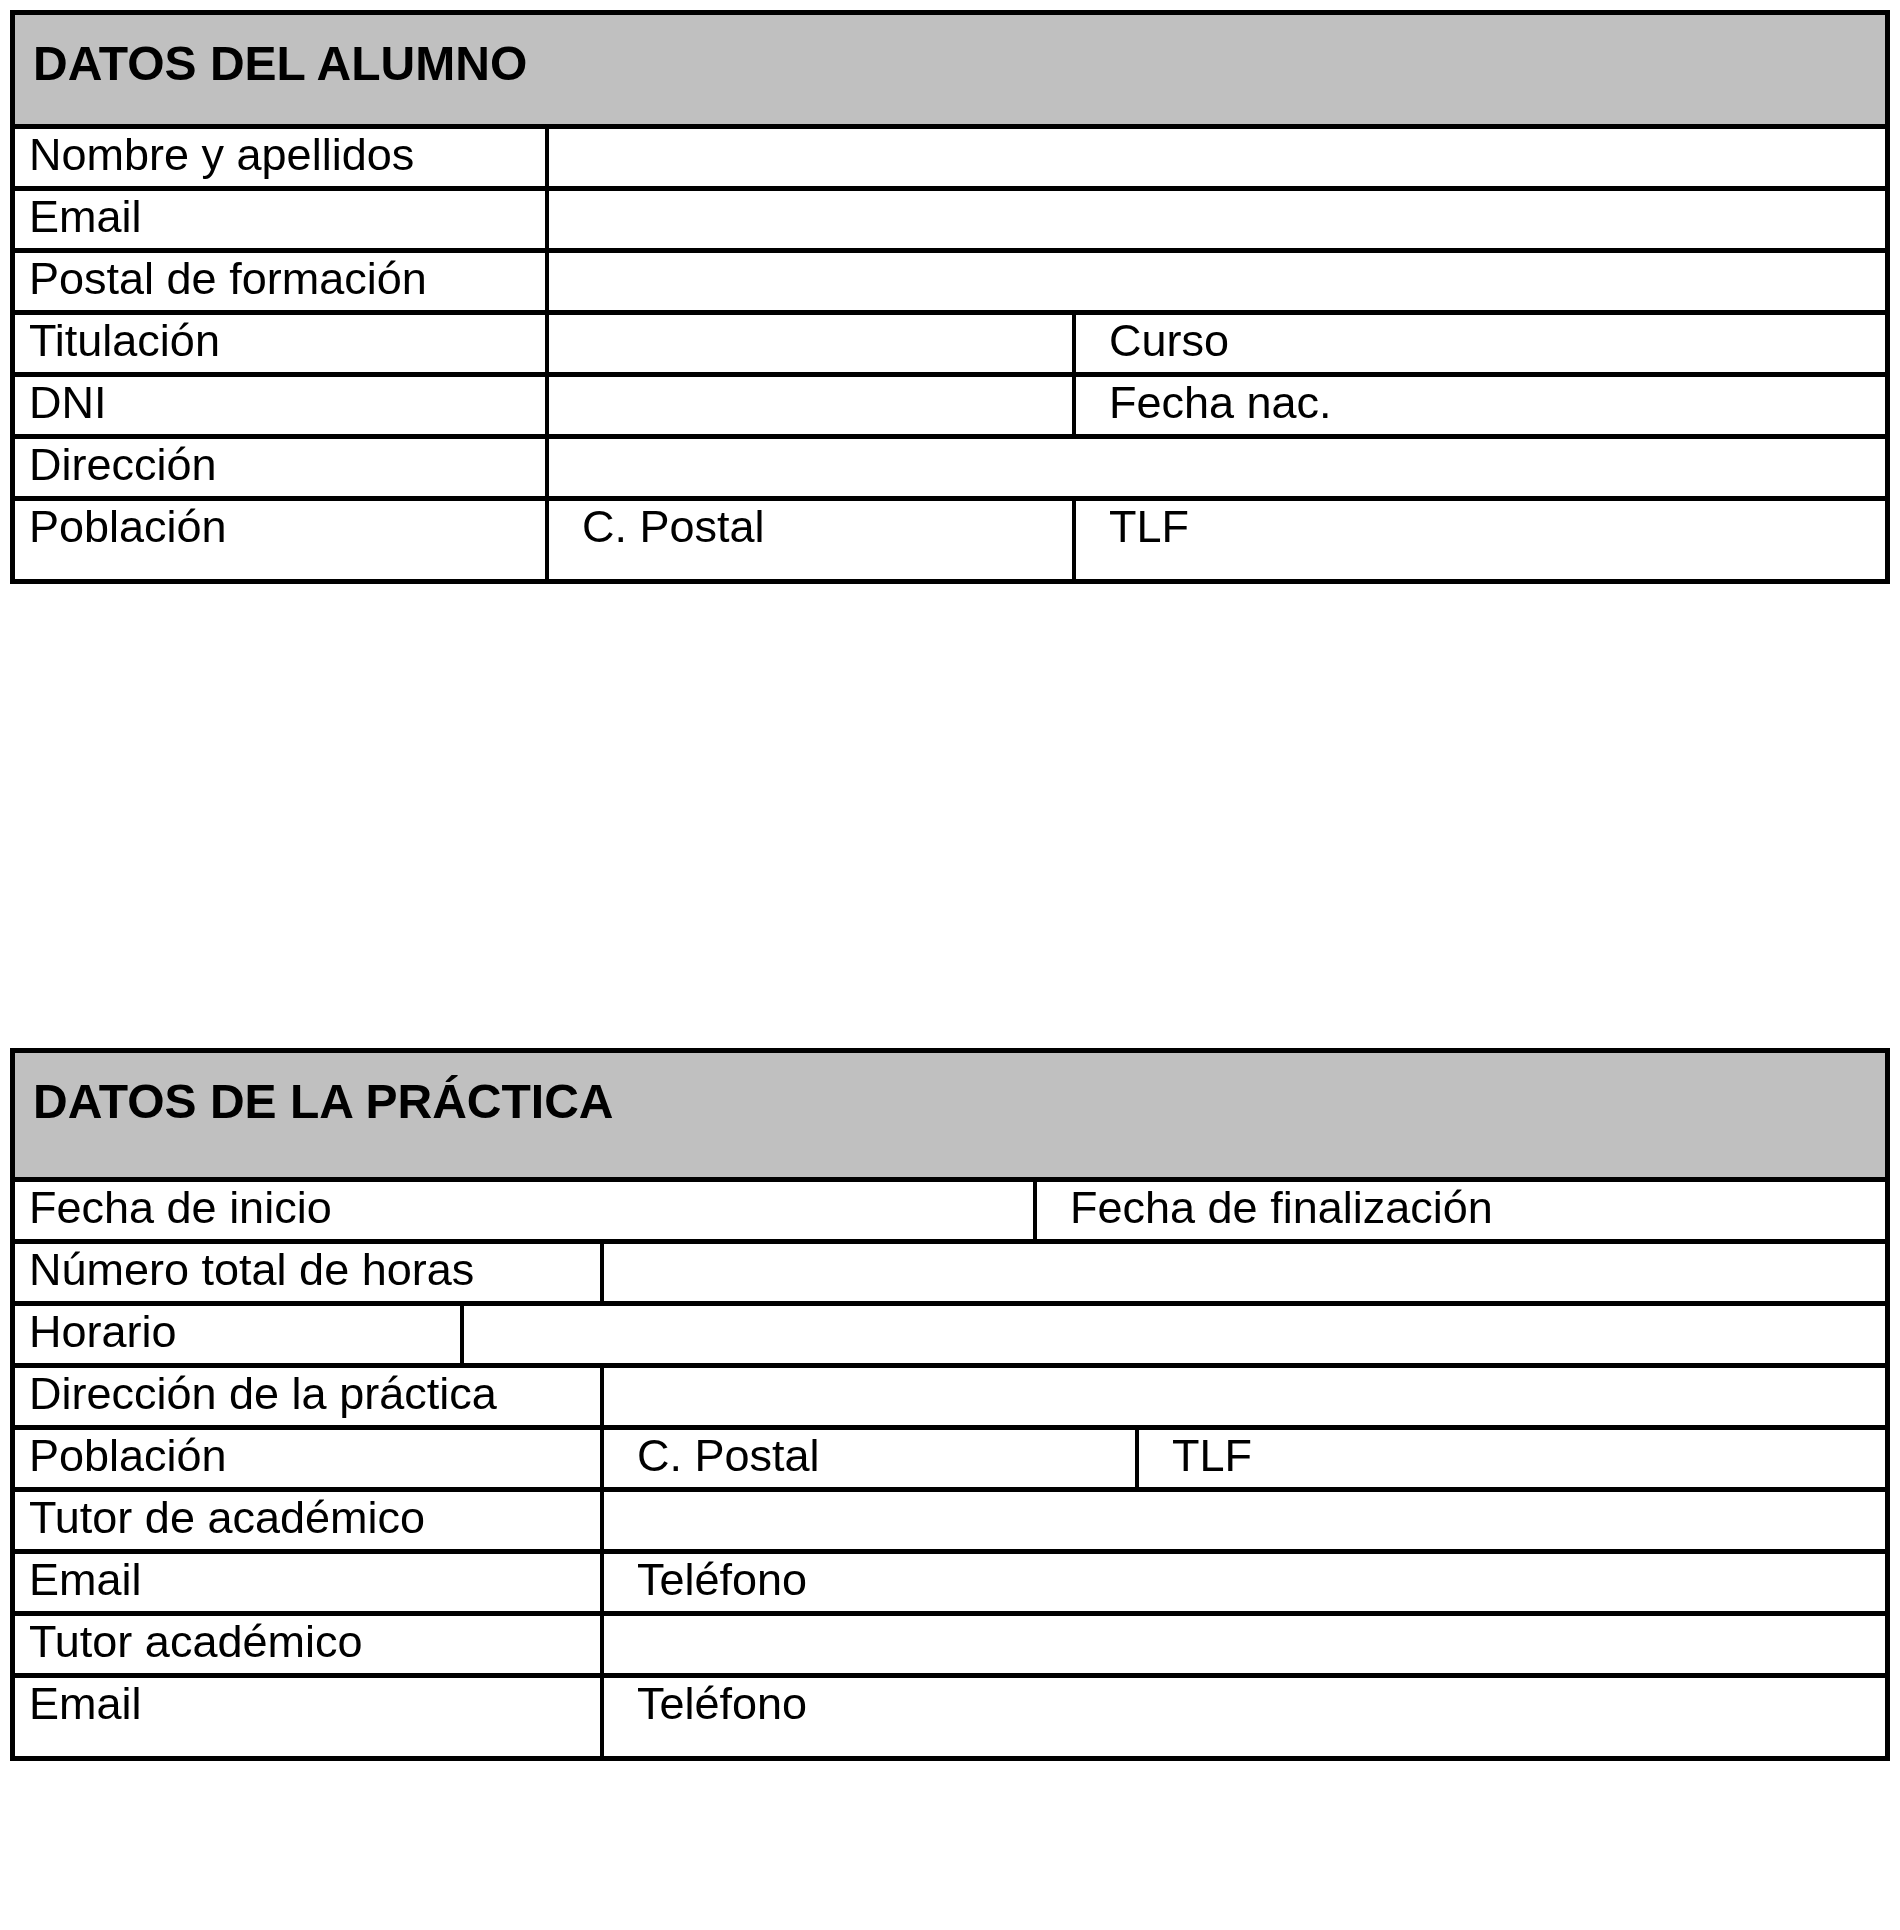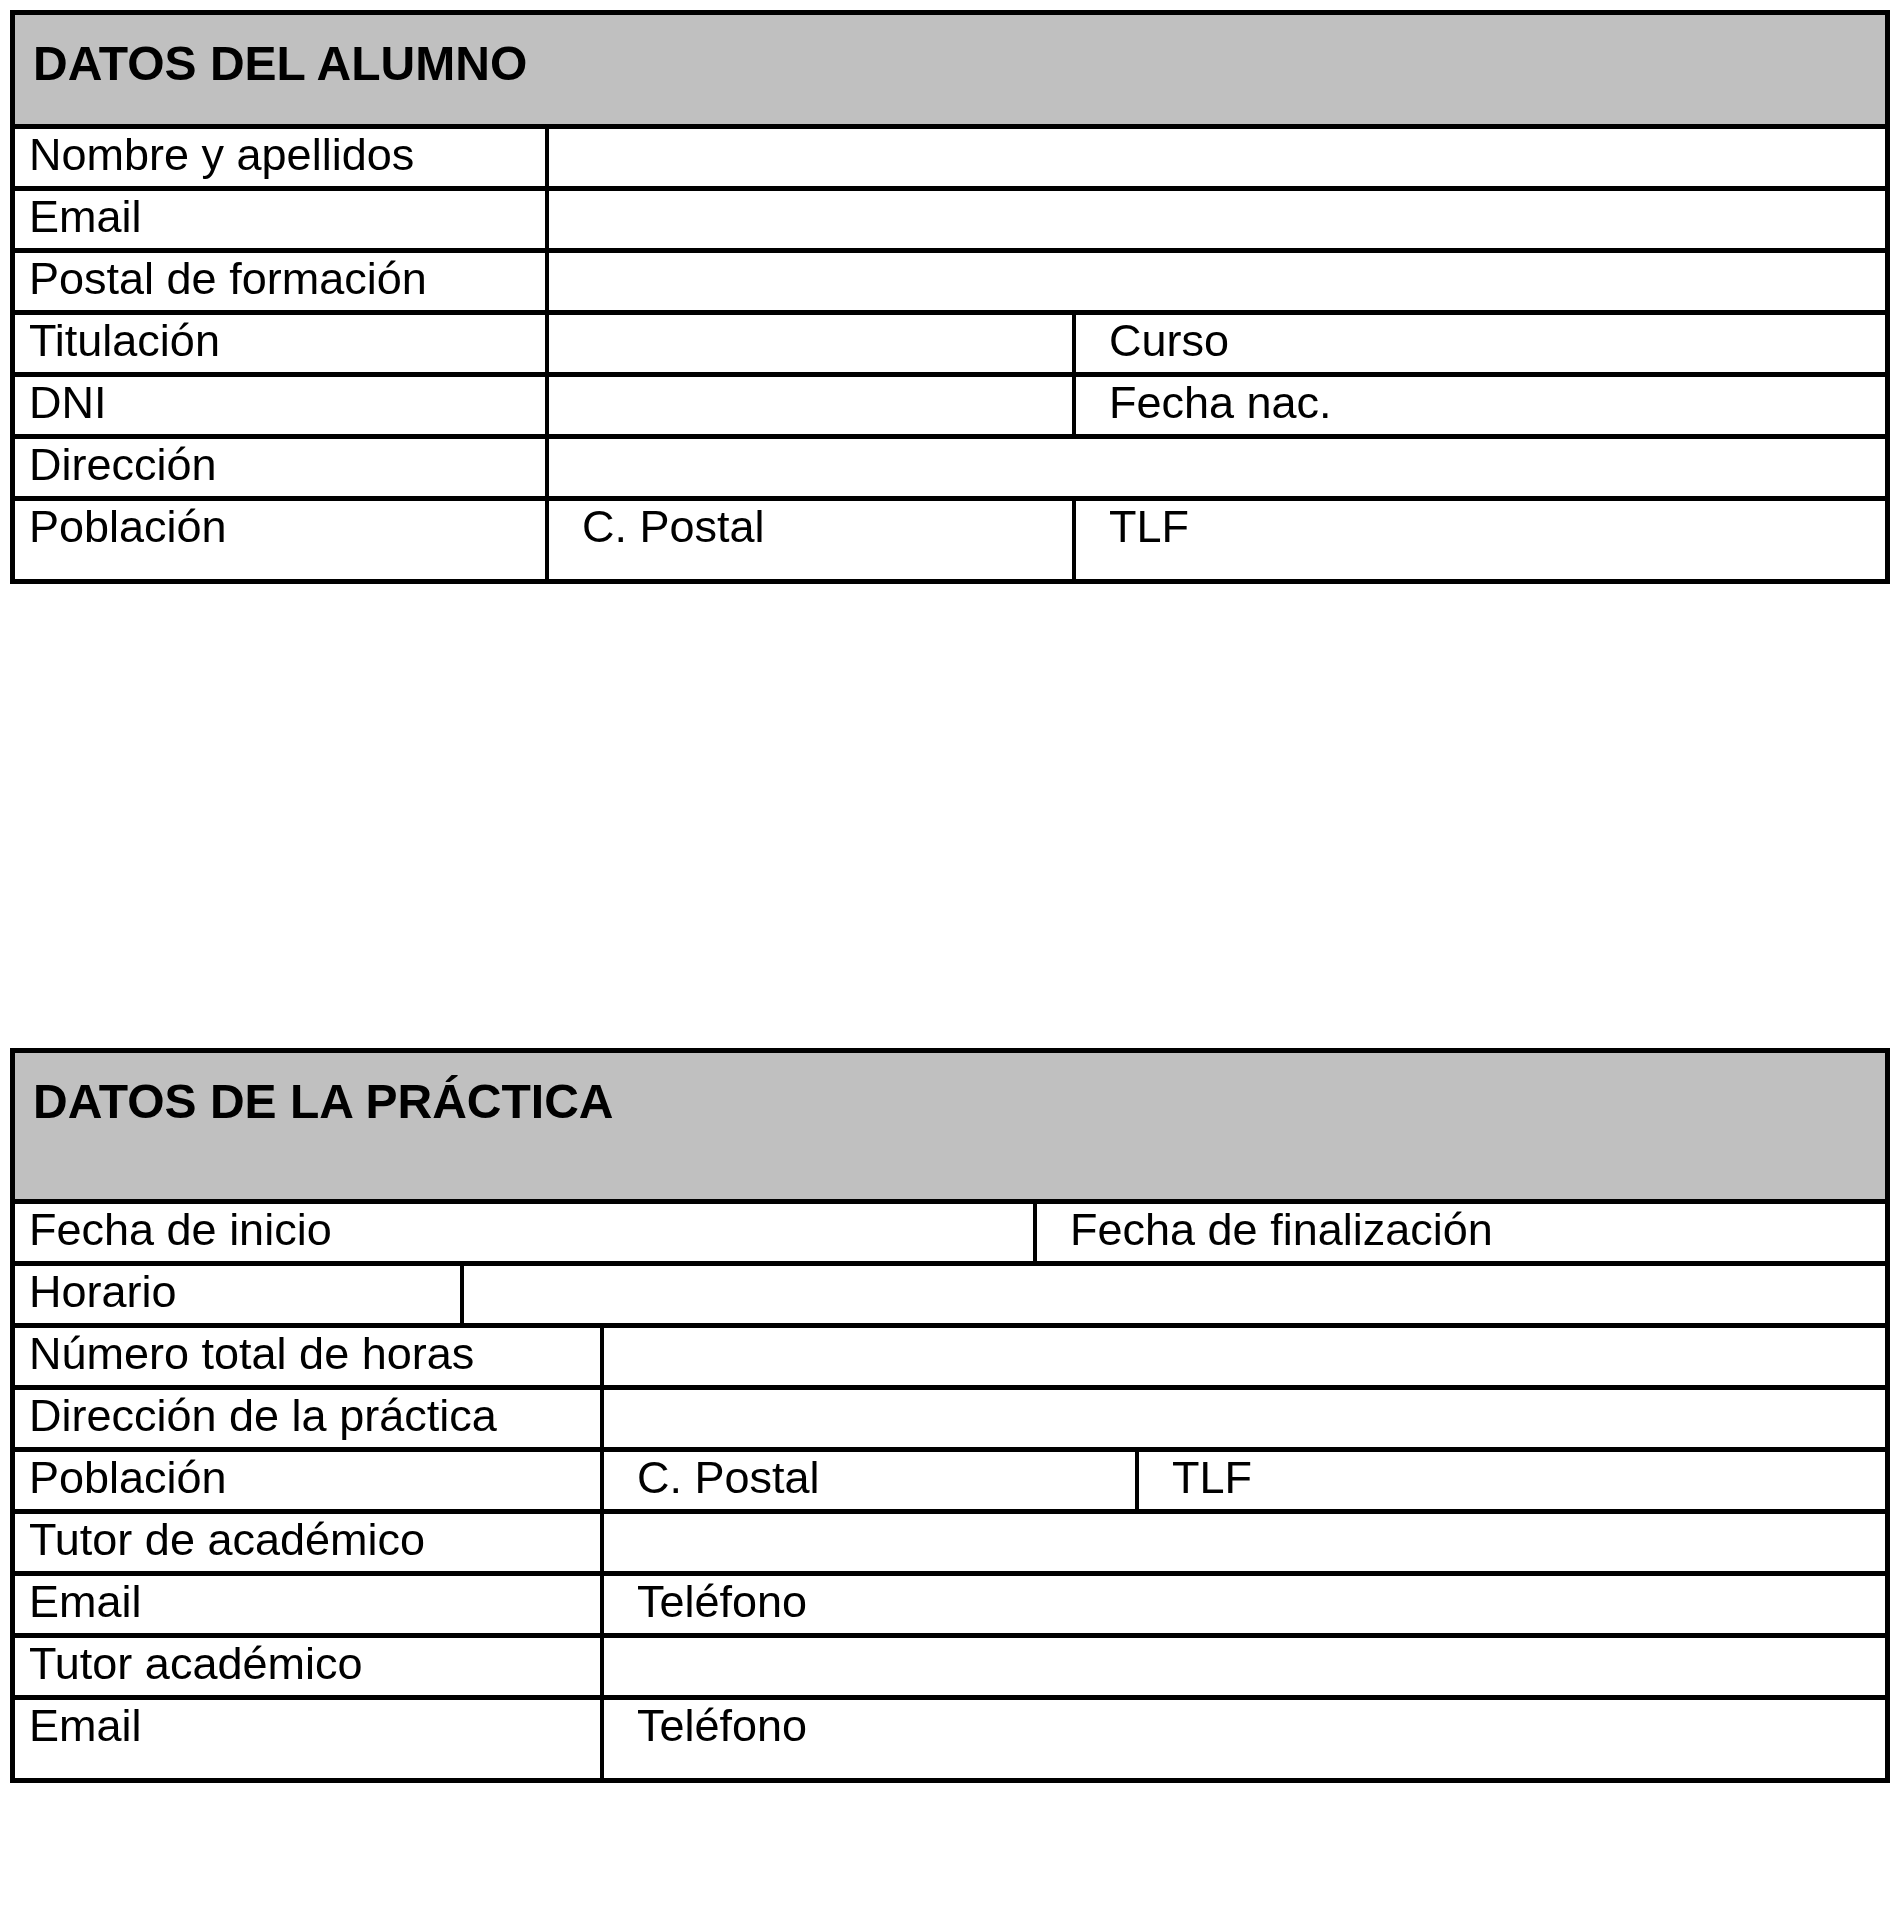--- a/index.html
+++ b/index.html
@@ -29,21 +29,21 @@
     background: var(--header-bg);
     border-bottom: 5px solid var(--border);
     font-weight: bold;
     font-size: 48px;
     line-height: 1.05;
     padding: 24px 10px 0 18px;
     white-space: nowrap;
     overflow: hidden;
   }
   #table1 .tbl-header { height: 114px; }
-  #table2 .tbl-header { height: 151px; }
+  #table2 .tbl-header { height: 129px; }
   .row {
     display: flex;
     height: 62px;
     border-bottom: 5px solid var(--border);
   }
   .row:last-child { height: 78px; border-bottom: none; }
   .cell {
     font-size: 45px;
     line-height: 1.08;
     padding: 2px 10px 0 14px;
@@ -101,26 +101,26 @@
 
 <section class="tbl" id="table2">
   <div class="tbl-header">DATOS DE LA PRÁCTICA</div>
 
   <div class="row">
     <div class="cell" style="flex:0 0 1018px">Fecha de inicio</div>
     <div class="cell grow">Fecha de finalización</div>
   </div>
 
   <div class="row">
-    <div class="cell" style="flex:0 0 445px">Horario</div>
+    <div class="cell" style="flex:0 0 585px">Número total de horas</div>
     <div class="cell grow"></div>
   </div>
 
   <div class="row">
-    <div class="cell" style="flex:0 0 585px">Número total de horas</div>
+    <div class="cell" style="flex:0 0 445px">Horario</div>
     <div class="cell grow"></div>
   </div>
 
   <div class="row">
     <div class="cell" style="flex:0 0 585px">Dirección de la práctica</div>
     <div class="cell grow"></div>
   </div>
 
   <div class="row">
     <div class="cell" style="flex:0 0 585px">Población</div>

